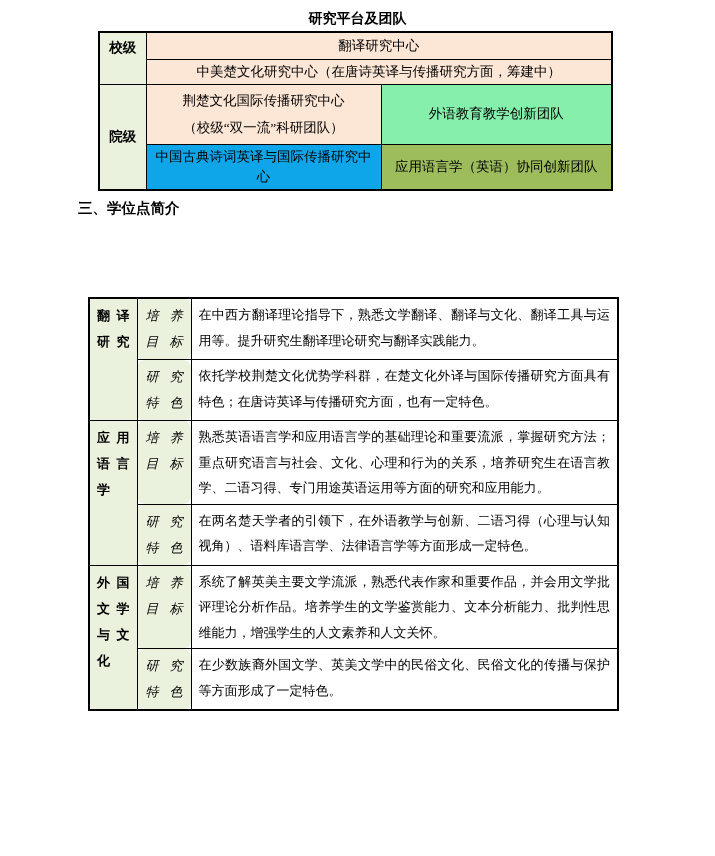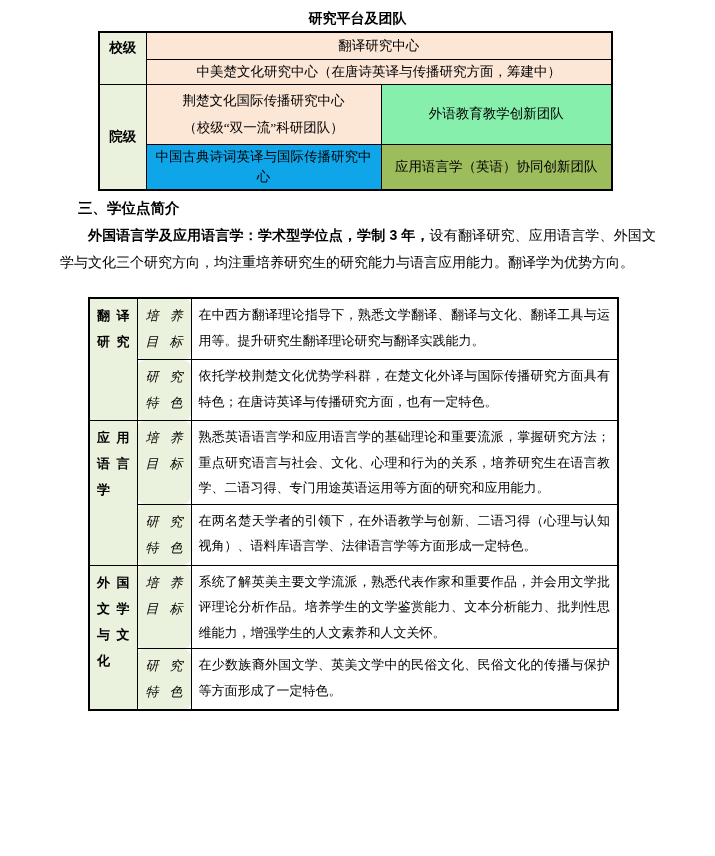--- a/index.html
+++ b/index.html
@@ -116,21 +116,20 @@
       </tr>
       <tr class="r4">
         <td style="background-color: #0ea5e9;">中国古典诗词英译与国际传播研究中心</td>
         <td style="background-color: rgb(157, 189, 93);">应用语言学（英语）协同创新团队</td>
       </tr>
     </tbody>
   </table>
 
   <div class="section-heading">三、学位点简介</div>
 
-  <p class="para para-academic"><span class="lead-bold">外国语言学及应用语言学：学术型学位点，学制 3 年，</span><span>设有翻译研究、应用语言学、外国文学与文化三个研究方向，均注重培养研究生的研究能力与语言应用能力。翻译学为优势方向。</span></p>
 
   <table class="degree-table">
     <colgroup>
         <col class="d1">
         <col class="d2">
         <col class="d3">
       </colgroup>
     <tbody>
       <tr class="dr1">
         <td rowspan="2" class="direction" style="background-color: rgb(234, 241, 221);">翻译研究</td>

